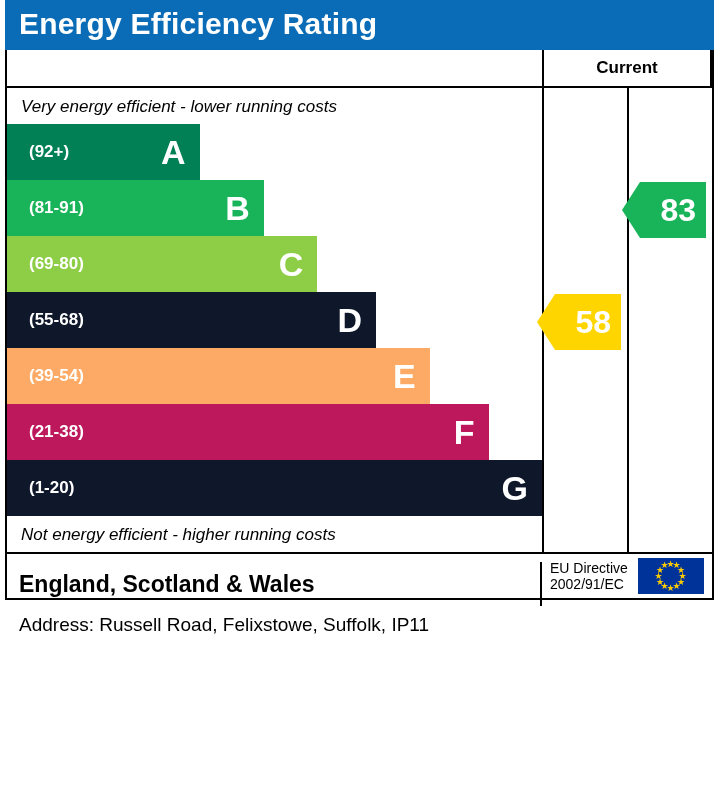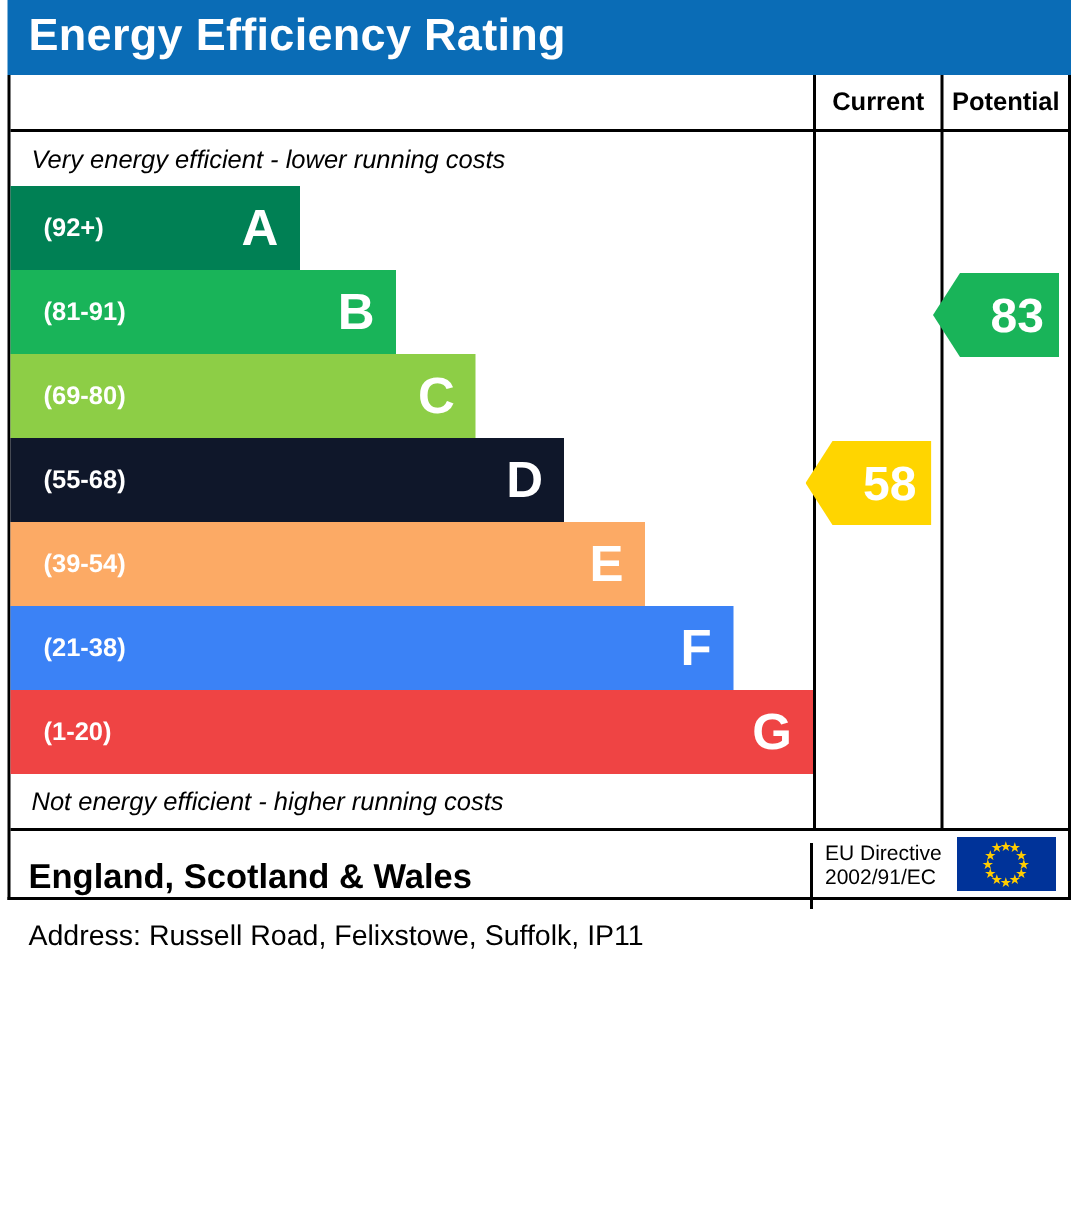--- a/index.html
+++ b/index.html
@@ -180,21 +180,20 @@
 
 <div class="epc">
 
   <div class="title-bar">Energy Efficiency Rating</div>
 
   <div class="grid">
 
     <div class="head-row">
       <div class="head-blank"></div>
       <div class="head-cell mid">Current</div>
-      <div class="head-cell">Potential</div>
     </div>
 
     <div class="body-row">
 
       <div class="bars-col">
         <div class="note">Very energy efficient - lower running costs</div>
         <div class="bars">
             <div class="bar" style="background: rgb(0, 128, 84); width: 36%;">
               <span class="range">(92+)</span>
               <span class="letter">A</span>
@@ -208,25 +207,25 @@
               <span class="letter">C</span>
             </div>
             <div class="bar" style="background: #0f172a; width: 69%;">
               <span class="range">(55-68)</span>
               <span class="letter">D</span>
             </div>
             <div class="bar" style="background: rgb(252, 170, 101); width: 79%;">
               <span class="range">(39-54)</span>
               <span class="letter">E</span>
             </div>
-            <div class="bar" style="background: #3b82f6; width: 90%;">
+            <div class="bar" style="background: #be185d; width: 90%;">
               <span class="range">(21-38)</span>
               <span class="letter">F</span>
             </div>
-            <div class="bar" style="background: #ef4444; width: 100%;">
+            <div class="bar" style="background: #0f172a; width: 100%;">
               <span class="range">(1-20)</span>
               <span class="letter">G</span>
             </div>
           </div>
         <div class="note">Not energy efficient - higher running costs</div>
       </div>
 
       <div class="cur-col">
           <div class="marker" style="background: rgb(255, 213, 0); top: 206px; right: 6px;">58</div>
         </div>

